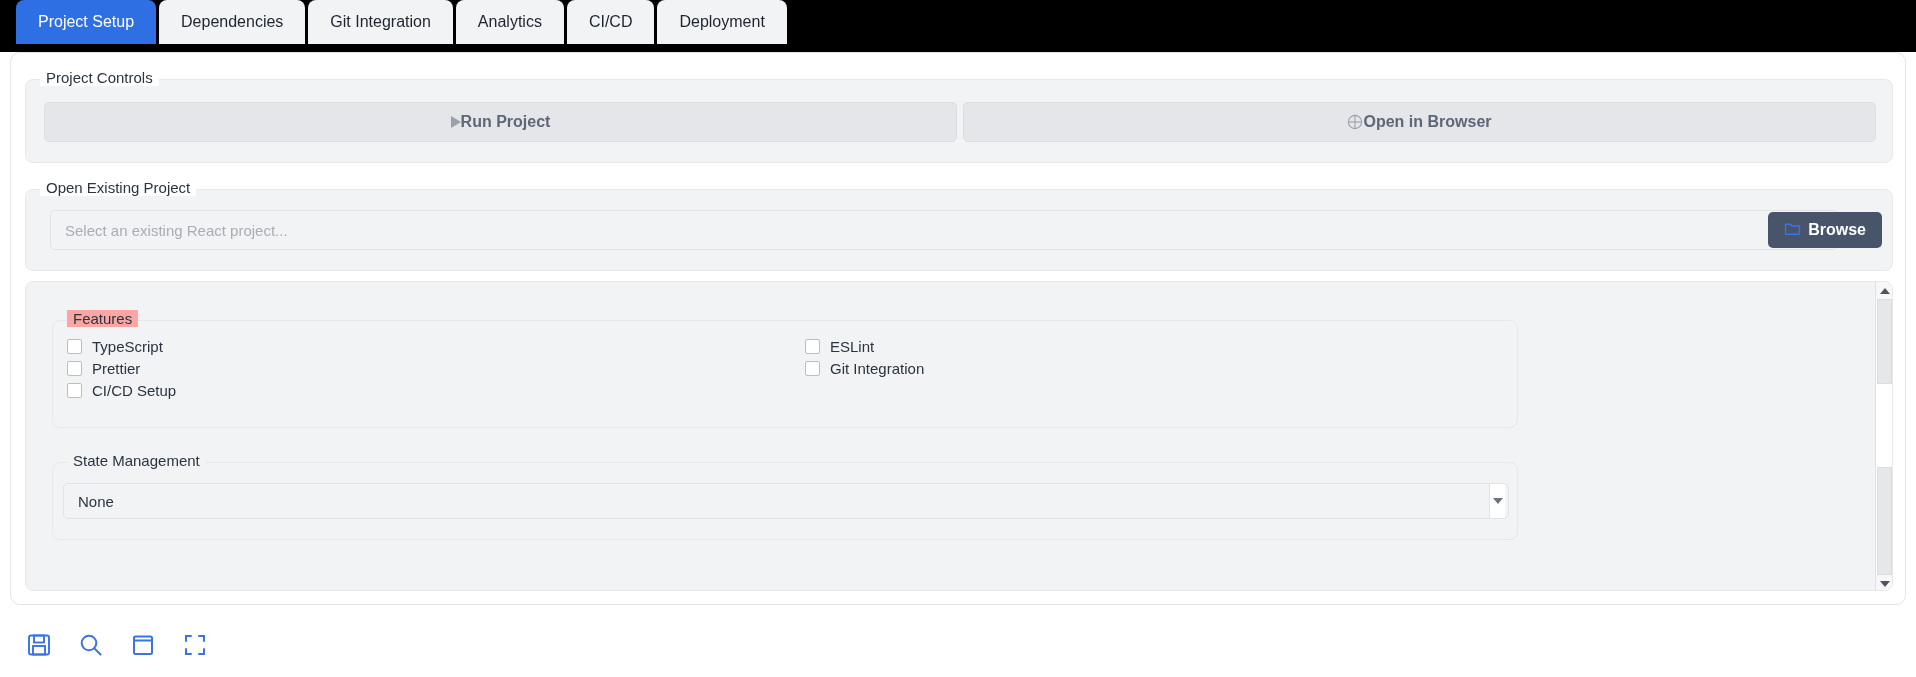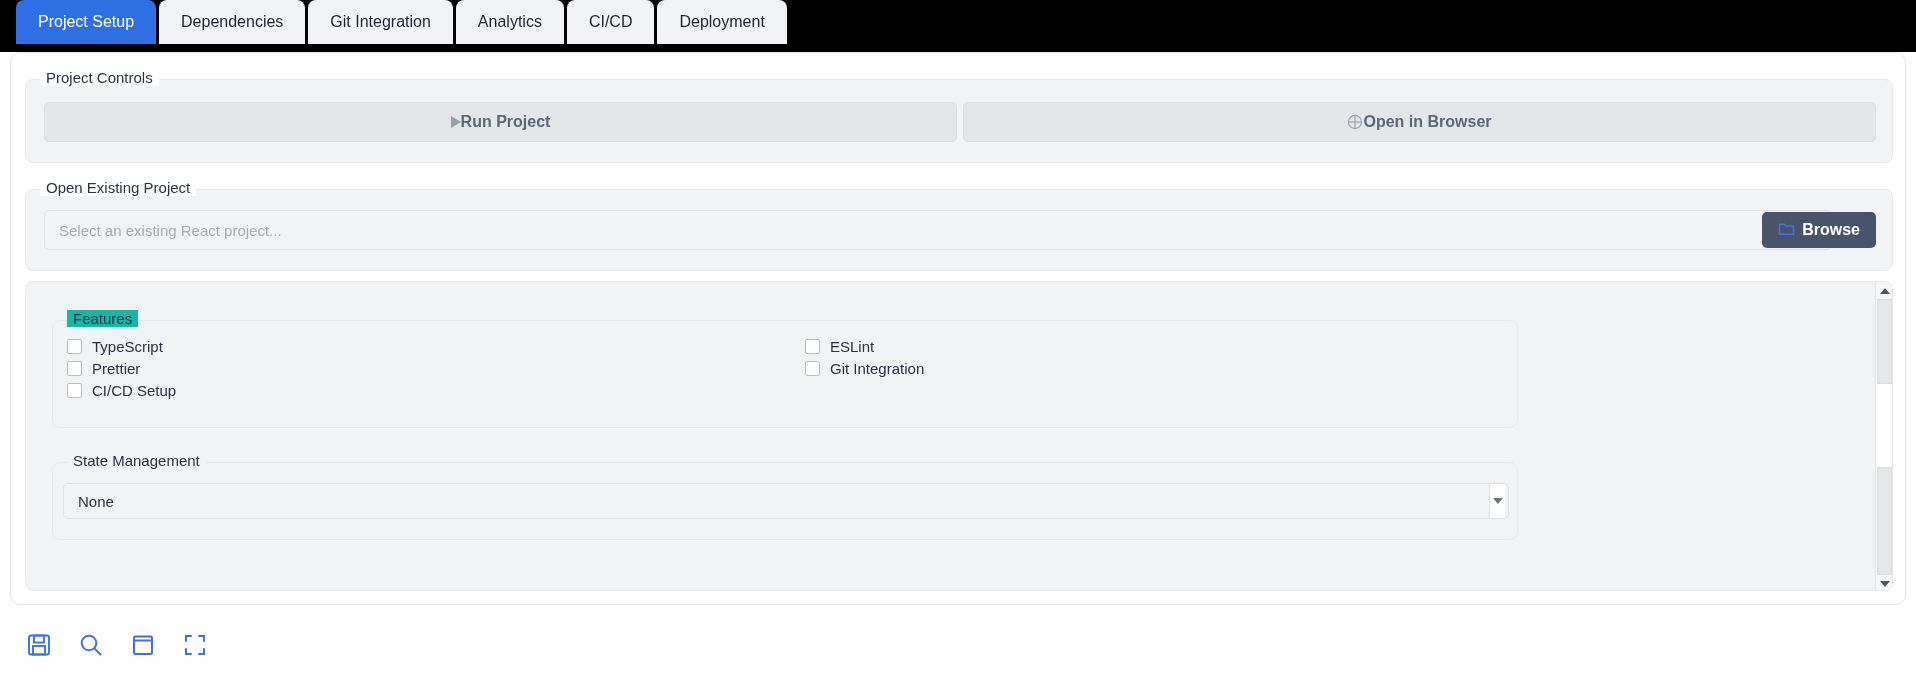--- a/index.html
+++ b/index.html
@@ -94,21 +94,21 @@
     border-bottom: 6px solid transparent;
   }
   .globe { display: block; }
 
   
   .grp-open {
     left: 14px; top: 136px;
     width: 1868px; height: 82px;
   }
   .open-row {
-    position: absolute; left: 18px; top: 20px;
+    position: absolute; left: 24px; top: 20px;
     width: 1832px; height: 40px;
     display: flex; align-items: center;
   }
   .path-input {
     flex: 1; height: 40px;
     background: #f1f3f5;
     border: 1px solid #e0e2e5;
     border-radius: 5px;
     padding: 0 14px;
     font-size: 15px;
@@ -147,21 +147,21 @@
     position: absolute; left: 0; top: 0;
     width: 1844px; height: 310px;
     background: #f1f3f5;
   }
 
   .grp-features {
     left: 26px; top: 38px;
     width: 1466px; height: 108px;
     background: #f1f3f5;
   }
-  .grp-features > .legend { background: #14b8a6; }
+  .grp-features > .legend { background: #fca5a5; }
   .feat-cols {
     position: absolute; left: 10px; top: 14px;
     width: 1440px;
     display: flex;
     gap: 36px;
   }
   .feat-col { width: 724px; }
   .cbrow {
     display: flex; align-items: center;
     height: 22px; margin-bottom: 0px;

